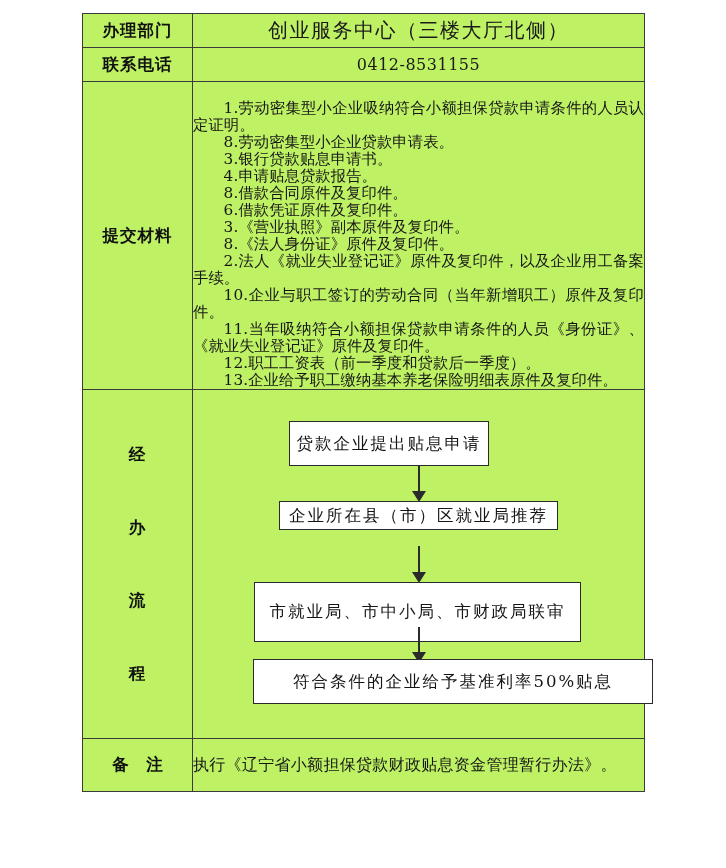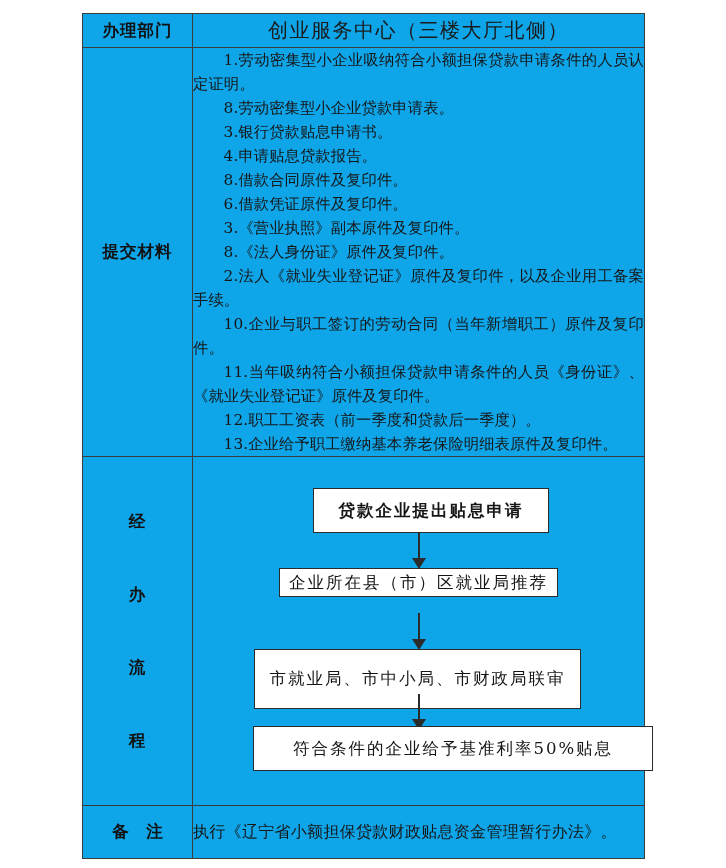--- a/index.html
+++ b/index.html
@@ -30,21 +30,21 @@
     top: 13px;
     width: 563px;          
     border-collapse: collapse;
     table-layout: fixed;
     background: #ffffff;
   }
   .form-table td {
     border: 1.6px solid #3b3b3b;
     padding: 0;
     vertical-align: middle;
-    background: #0ea5e9;
+    background: #bef264;
   }
 
   .col-label { width: 110px; }
 
   
   .label-cell {
     text-align: center;
     font-weight: bold;
     font-size: 16.5px;
     letter-spacing: 1px;
@@ -70,23 +70,24 @@
   }
 
   
   .materials-cell {
     padding: 8px 8px 8px 9px;
     vertical-align: top;
   }
   .materials-list {
     font-family: "DejaVu Serif", "Liberation Serif", serif;
     font-size: 15.3px;
-    line-height: 24px;
+    line-height: 17px;
     color: #161616;
     letter-spacing: 0.1px;
+    margin-top: 18px;
   }
   .materials-list p {
     margin: 0;
     text-indent: 2em;
     text-align: justify;
   }
 
   
   .vlabel {
     display: flex;
@@ -171,20 +172,24 @@
       <col class="col-label">
       <col>
     </colgroup>
     <tbody>
 
       <tr>
         <td class="label-cell label-cell-top">办理部门</td>
         <td class="value-cell dept">创业服务中心（三楼大厅北侧）</td>
       </tr>
 
+      <tr>
+        <td class="label-cell label-cell-phone">联系电话</td>
+        <td class="value-cell phone">0412-8531155</td>
+      </tr>
 
       <tr>
         <td class="label-cell">提交材料</td>
         <td class="materials-cell">
           <div class="materials-list" id="materials-list">
               <p>1.劳动密集型小企业吸纳符合小额担保贷款申请条件的人员认定证明。</p>
               <p>8.劳动密集型小企业贷款申请表。</p>
               <p>3.银行贷款贴息申请书。</p>
               <p>4.申请贴息贷款报告。</p>
               <p>8.借款合同原件及复印件。</p>
@@ -204,21 +209,21 @@
         <td class="label-cell">
           <div class="vlabel" id="process-vlabel">
               <span>经</span>
               <span>办</span>
               <span>流</span>
               <span>程</span>
             </div>
         </td>
         <td class="flow-cell">
           <div class="flow" id="flowchart">
-              <div class="flow-box" style="left: 120px; top: 31px; width: 236px; height: 45px; font-weight: bold;">
+              <div class="flow-box" style="left: 96px; top: 31px; width: 200px; height: 45px;">
                 <span>贷款企业提出贴息申请</span>
               </div>
               <div class="flow-arrow" style="left: 226px; top: 76px;">
                 <div class="stem" style="height: 26px;"></div>
                 <div class="head" style="top: 25px;"></div>
               </div>
               <div class="flow-box" style="left: 86px; top: 111px; width: 279px; height: 29px;">
                 <span>企业所在县（市）区就业局推荐</span>
               </div>
               <div class="flow-arrow" style="left: 226px; top: 156px;">

